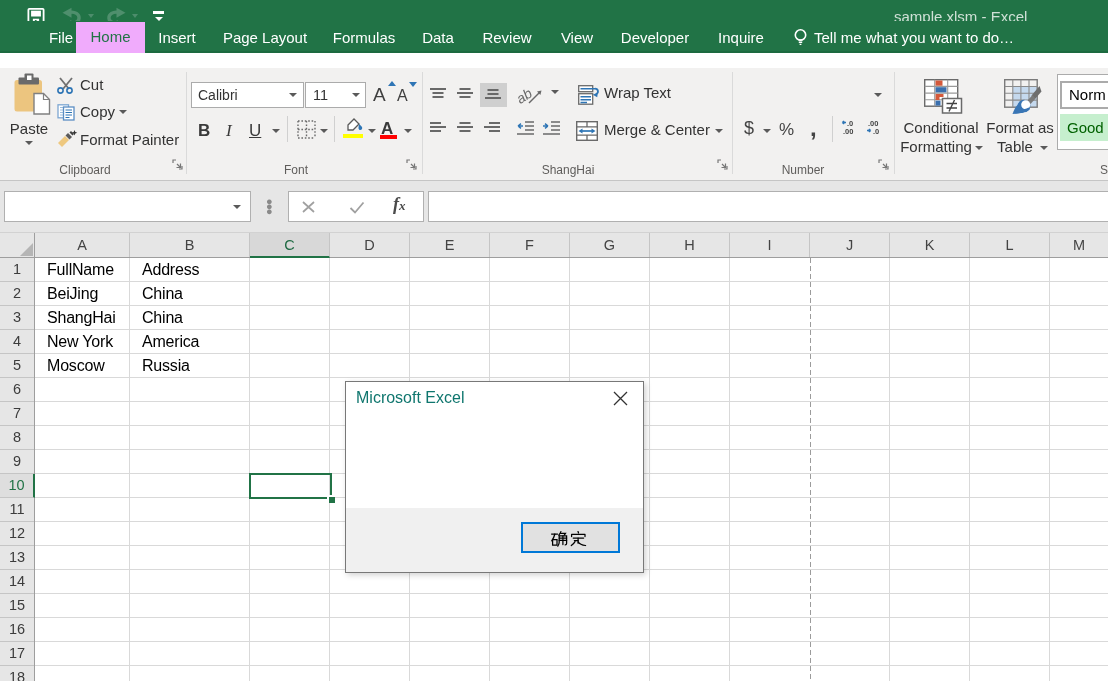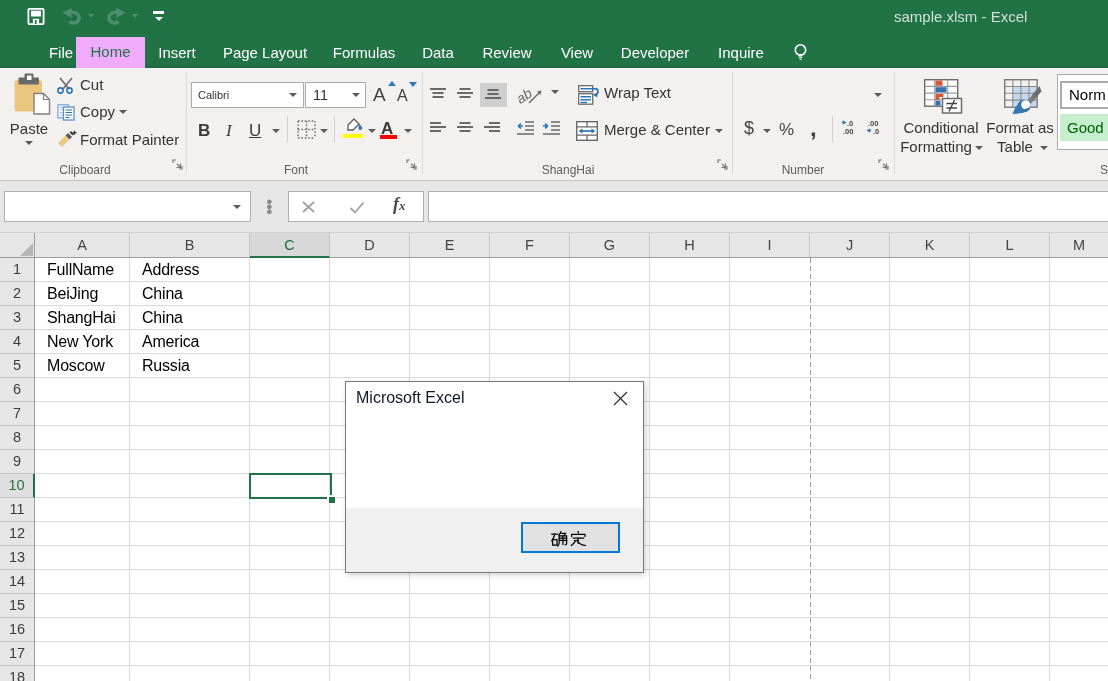--- a/index.html
+++ b/index.html
@@ -4,21 +4,21 @@
 <style>
   * { margin:0; padding:0; box-sizing:border-box; }
   html,body { width:1108px; height:681px; overflow:hidden; }
   body { font-family:"Liberation Sans", sans-serif; }
   #app { position:relative; width:1108px; height:681px; background:#fff; }
   .ab { position:absolute; }
   .cx { transform:translateX(-50%); }
   
   #titlebar { left:0; top:0; width:1108px; height:36px; background:#217346; }
   
-  #tabs { left:0; top:36px; width:1108px; height:32px; background:#217346; border-bottom:0; box-shadow: inset 0 -2px 0 #1c6a40; }
+  #tabs { left:0; top:21px; width:1108px; height:32px; background:#217346; border-bottom:0; box-shadow: inset 0 -2px 0 #1c6a40; }
   .tab { top:4px; height:28px; line-height:26px; font-size:15px; color:#fff; white-space:nowrap; }
   #hometab { left:76px; top:1px; width:69px; height:31px; background:#f0abfc; }
   #hometab span { display:block; text-align:center; line-height:30px; color:#217346; font-size:15px; }
   
   #ribbon { left:0; top:68px; width:1108px; height:113px; background:#f2f1f0; border-bottom:1px solid #c5c5c5; font-size:15px; color:#333; }
   .sep { top:4px; width:1px; height:102px; background:#dadada; }
   .glabel { top:95px; font-size:12px; color:#5f5d5b; white-space:nowrap; }
   .launch { top:91px; width:11px; height:11px; }
   .ibox { border:1px solid #ababab; background:#fff; }
   .caret { width:0; height:0; border-left:4px solid transparent; border-right:4px solid transparent; border-top:4px solid #5a5a5a; }
@@ -72,20 +72,21 @@
     <div class="ab tab cx" style="left:364px">Formulas</div>
     <div class="ab tab cx" style="left:438px">Data</div>
     <div class="ab tab cx" style="left:507px">Review</div>
     <div class="ab tab cx" style="left:577px">View</div>
     <div class="ab tab cx" style="left:655px">Developer</div>
     <div class="ab tab cx" style="left:741px">Inquire</div>
     <svg class="ab" style="left:792px;top:7px" width="17" height="19" viewBox="0 0 17 19">
       <circle cx="8.5" cy="7" r="5.2" fill="none" stroke="#fff" stroke-width="1.6"></circle>
       <path d="M6.5 12 L10.5 12 M6.8 14.2 L10.2 14.2 M7.6 16.4 L9.4 16.4" stroke="#fff" stroke-width="1.4" fill="none"></path>
     </svg>
+    <div class="ab tab" style="left:814px">Tell me what you want to do…</div>
     <div class="ab" id="hometab">
         <span>Home</span>
       </div>
   </div>
   <div class="ab" id="ribbon">
 
     <div class="ab sep" style="left:186px"></div>
     <div class="ab sep" style="left:422px"></div>
     <div class="ab sep" style="left:732px"></div>
     <div class="ab sep" style="left:894px"></div>
@@ -119,21 +120,21 @@
       <path d="M8.5 5.5 L11 3 L15 7 L12.5 9.5 Z" fill="#5a5a5a"></path>
       <path d="M12.5 2.5 L14 1 L17 4 L15.5 5.5 Z" fill="#444"></path>
       <path d="M17.5 0 l0.8 2 2 0.8 -2 0.8 -0.8 2 -0.8 -2 -2 -0.8 2 -0.8 Z" fill="#333"></path>
     </svg>
     <div class="ab rlbl" style="left:80px;top:63px">Format Painter</div>
     <div class="ab glabel cx" style="left:85px">Clipboard</div>
     <svg class="ab launch" style="left:172px" viewBox="0 0 11 11">
       <path d="M1 4 V1 H4 M7 10 H10 V7 M5 5 L8.5 8.5 M8.5 4.5 V8.5 H4.5" stroke="#777" stroke-width="1.2" fill="none"></path>
     </svg>
 
-    <div class="ab ibox" style="left:191px;top:14px;width:113px;height:26px;line-height:24px;padding-left:6px;font-size:11px">Calibri</div>
+    <div class="ab ibox" style="left:191px;top:14px;width:113px;height:26px;line-height:24px;padding-left:6px;font-size:14px">Calibri</div>
     <div class="ab caret" style="left:289px;top:25px"></div>
     <div class="ab ibox" style="left:305px;top:14px;width:61px;height:26px;line-height:24px;padding-left:7px;font-size:14.5px">11</div>
     <div class="ab caret" style="left:352px;top:25px"></div>
     <div class="ab" style="left:373px;top:16px;font-size:19px;color:#3f3f3f">A</div>
     <div class="ab" style="left:388px;top:13px;width:0;height:0;border-left:4px solid transparent;border-right:4px solid transparent;border-bottom:5px solid #2e75b5"></div>
     <div class="ab" style="left:397px;top:19px;font-size:16px;color:#3f3f3f">A</div>
     <div class="ab" style="left:409px;top:14px;width:0;height:0;border-left:4px solid transparent;border-right:4px solid transparent;border-top:5px solid #2e75b5"></div>
     <div class="ab" style="left:198px;top:53px;font-size:17px;font-weight:bold;color:#3a3a3a">B</div>
     <div class="ab" style="left:226px;top:53px;font-size:17px;font-style:italic;font-family:'Liberation Serif',serif;color:#3a3a3a">I</div>
     <div class="ab" style="left:249px;top:53px;font-size:17px;text-decoration:underline;color:#3a3a3a">U</div>
@@ -340,21 +341,21 @@
       <div class="ab rh" style="top:264px">12</div>
       <div class="ab rh" style="top:288px">13</div>
       <div class="ab rh" style="top:312px">14</div>
       <div class="ab rh" style="top:336px">15</div>
       <div class="ab rh" style="top:360px">16</div>
       <div class="ab rh" style="top:384px">17</div>
       <div class="ab rh" style="top:408px;border-bottom:none">18</div>
     </div>
   </div>
   <div class="ab" id="dlg">
-    <div class="ab" style="left:10px;top:7px;font-size:16px;color:#0f172a">Microsoft Excel</div>
+    <div class="ab" style="left:10px;top:7px;font-size:16px;color:#0f766e">Microsoft Excel</div>
     <svg class="ab" style="left:266px;top:8px" width="17" height="17" viewBox="0 0 17 17">
         <path d="M2 2 L15 15 M15 2 L2 15" stroke="#333" stroke-width="1.3"></path>
       </svg>
     <div class="ab" style="left:0;top:126px;width:297px;height:64px;background:#f0f0f0"></div>
     <div class="ab" style="left:175px;top:140px;width:99px;height:31px;background:#e1e1e1;border:2px solid #0078d7"></div>
     <svg class="ab" style="left:205px;top:149px" width="36" height="17" viewBox="0 0 36 17">
       <g stroke="#000" stroke-width="1.25" fill="none" stroke-linecap="round">
         <path d="M0.6 3 H6.6"></path>
         <path d="M3.9 3 C3.4 5.2 2.2 7.6 0.7 9.8"></path>
         <path d="M1.6 8.6 H6 V14 H1.6 V8.8"></path>

